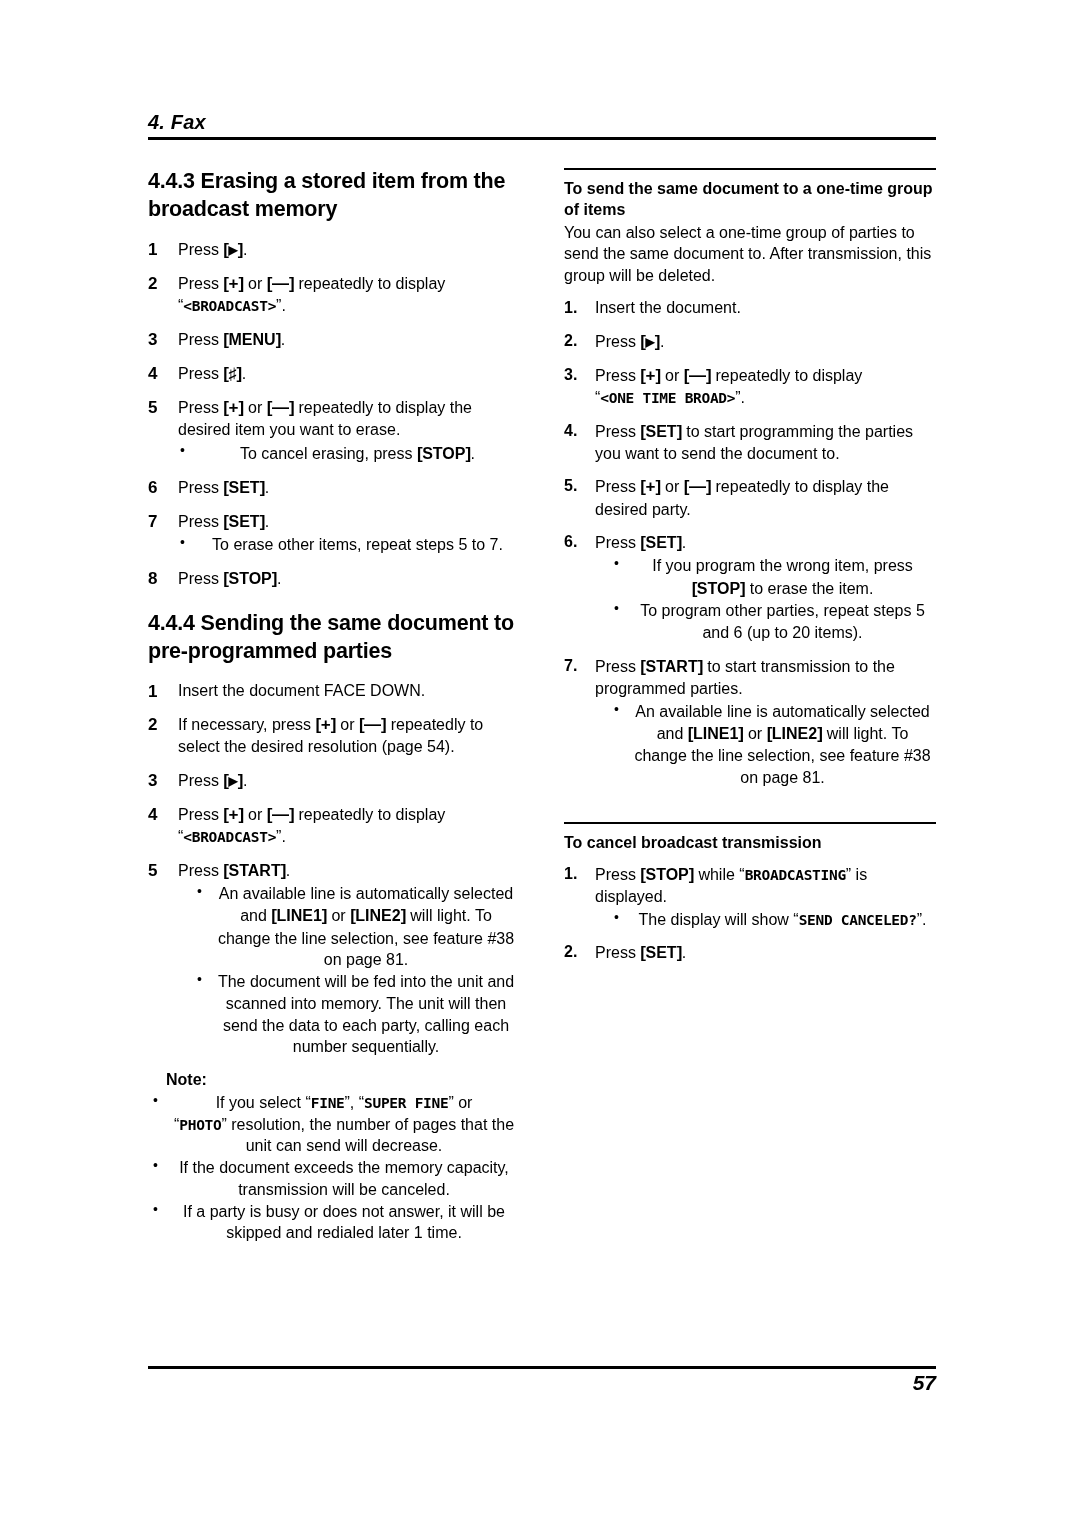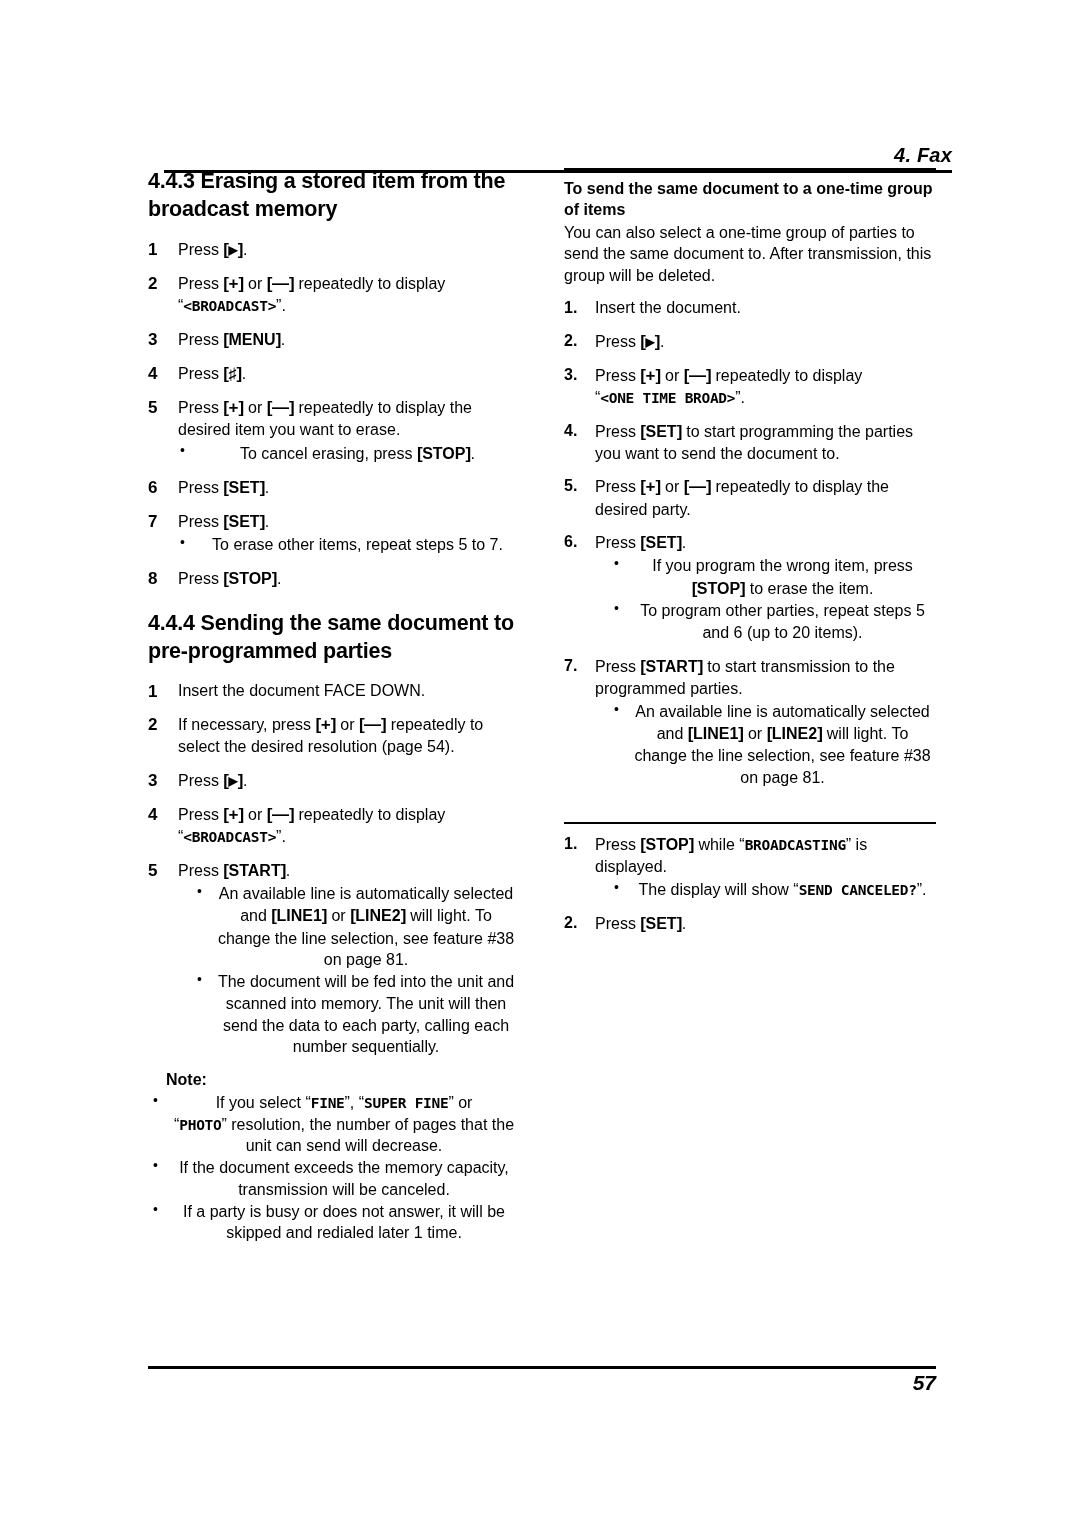--- a/index.html
+++ b/index.html
@@ -21,24 +21,23 @@
     left: 148px;
     top: 0;
     width: 788px;
     height: 1528px;
   }
 
   
   .header-wrap {
     position: absolute;
     top: 112px;
-    left: 16px;
+    left: 0;
     width: 788px;
-    text-align: right;
-    margin-top: 33px;
+    text-align: left;
   }
   .header-title {
     font-size: 20px;
     font-weight: bold;
     font-style: italic;
     letter-spacing: 0.2px;
     line-height: 1;
     padding-bottom: 5px;
   }
   .header-rule {
@@ -360,20 +359,21 @@
           <span><span>Press </span><span class="brk">[</span><span class="key">START</span><span class="brk">]</span><span> to start transmission to the programmed parties.</span></span>
           <ul class="bullets indented">
             <li><span>An available line is automatically selected and </span><span class="brk">[</span><span class="key">LINE1</span><span class="brk">]</span><span> or </span><span class="brk">[</span><span class="key">LINE2</span><span class="brk">]</span><span> will light. To change the line selection, see feature #38 on page 81.</span></li>
           </ul>
         </li>
       </ol>
 
       <div class="block-gap"></div>
       <div class="thin-rule"></div>
 
+      <h3 class="sub-head">To cancel broadcast transmission</h3>
 
       <ol class="steps dotted" style="margin-top:9px;">
 
         <li>
           <span class="num">1.</span>
           <span><span>Press </span><span class="brk">[</span><span class="key">STOP</span><span class="brk">]</span><span> while </span>“<span class="lcd">BROADCASTING</span>”<span> is displayed.</span></span>
           <ul class="bullets indented">
             <li><span>The display will show </span>“<span class="lcd">SEND CANCELED?</span>”<span>.</span></li>
           </ul>
         </li>

